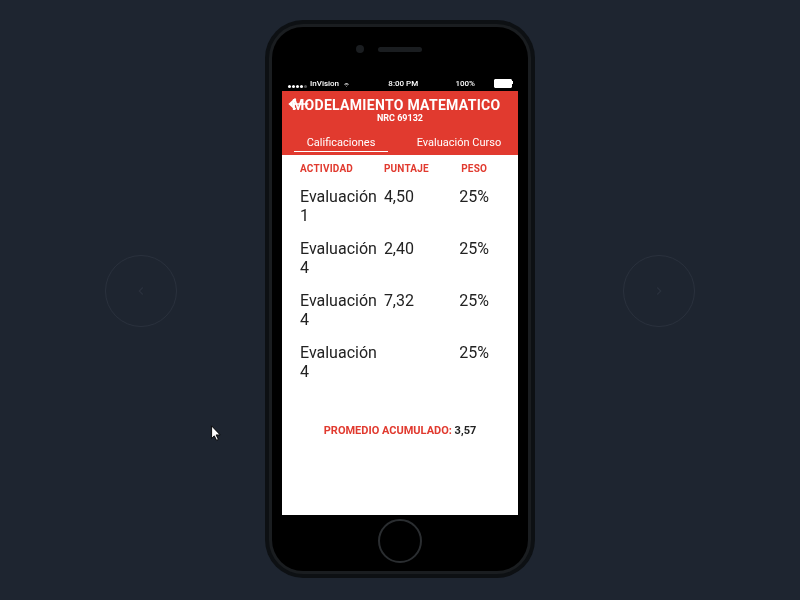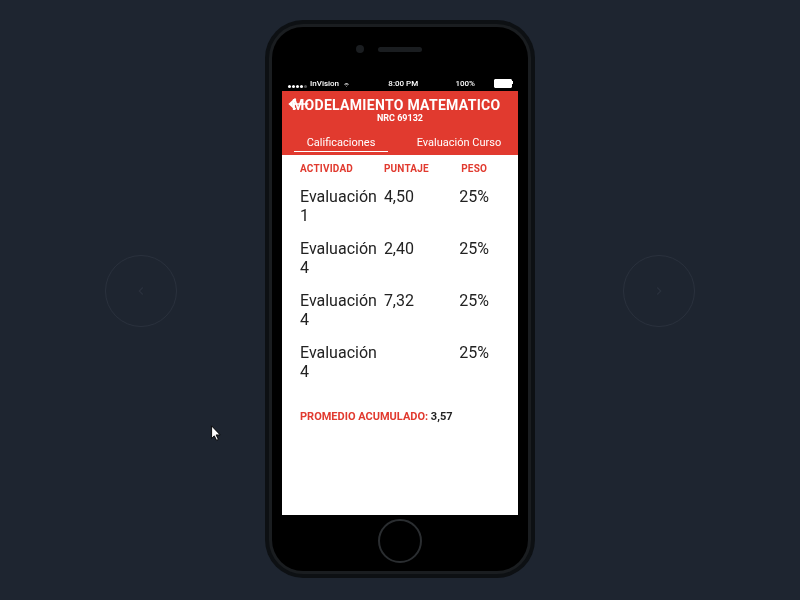--- a/index.html
+++ b/index.html
@@ -37,21 +37,21 @@
   .tabs{display:flex}
   .tab{flex:1;text-align:center;font-size:11px;padding:5px 0 6px;cursor:pointer;position:relative}
   .tab.active::after{content:"";position:absolute;left:12px;right:12px;bottom:3px;height:1px;background:#fff}
   
   .content{padding:8px 18px 0}
   .thead{display:flex;font-size:10px;font-weight:700;color:#e13a2f;letter-spacing:0.2px;margin-bottom:6px}
   .col-a{flex:1.3;text-align:left}
   .col-p{flex:1;text-align:left}
   .col-w{flex:0.8;text-align:center}
   .trow{display:flex;font-size:16px;color:#222;padding:7px 0}
-  .promedio{font-size:11px;font-weight:700;color:#e13a2f;margin-top:22px}
+  .promedio{text-align:center;font-size:11px;font-weight:700;color:#e13a2f;margin-top:36px}
   .promedio .val{color:#222}
   
   .cursor{position:absolute;left:210px;top:425px;z-index:20}
   .cursor svg{width:14px;height:18px}
 </style>
 </head>
 <body>
 
 <div class="frame">
 

